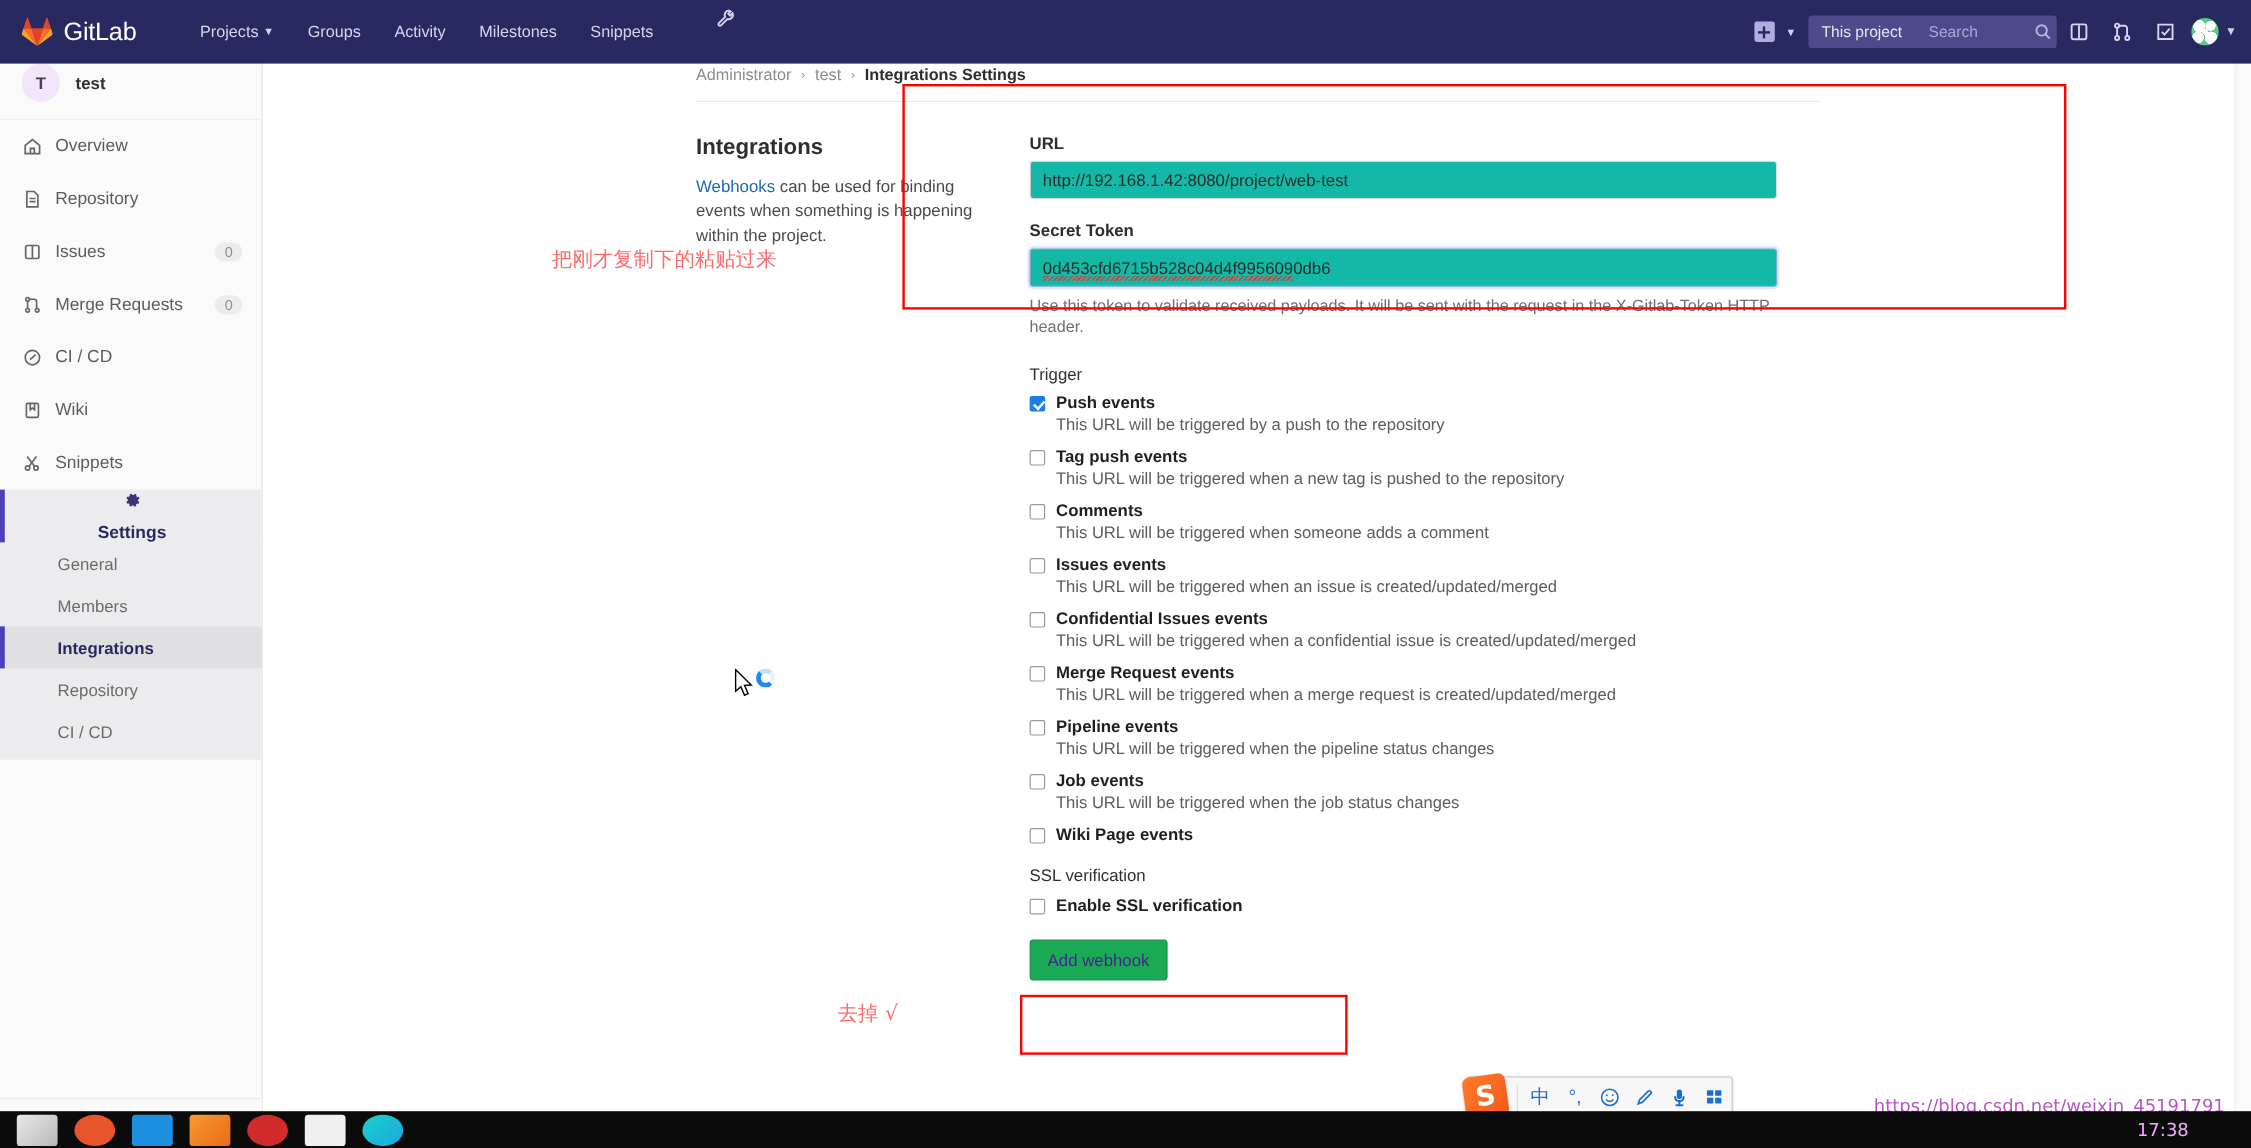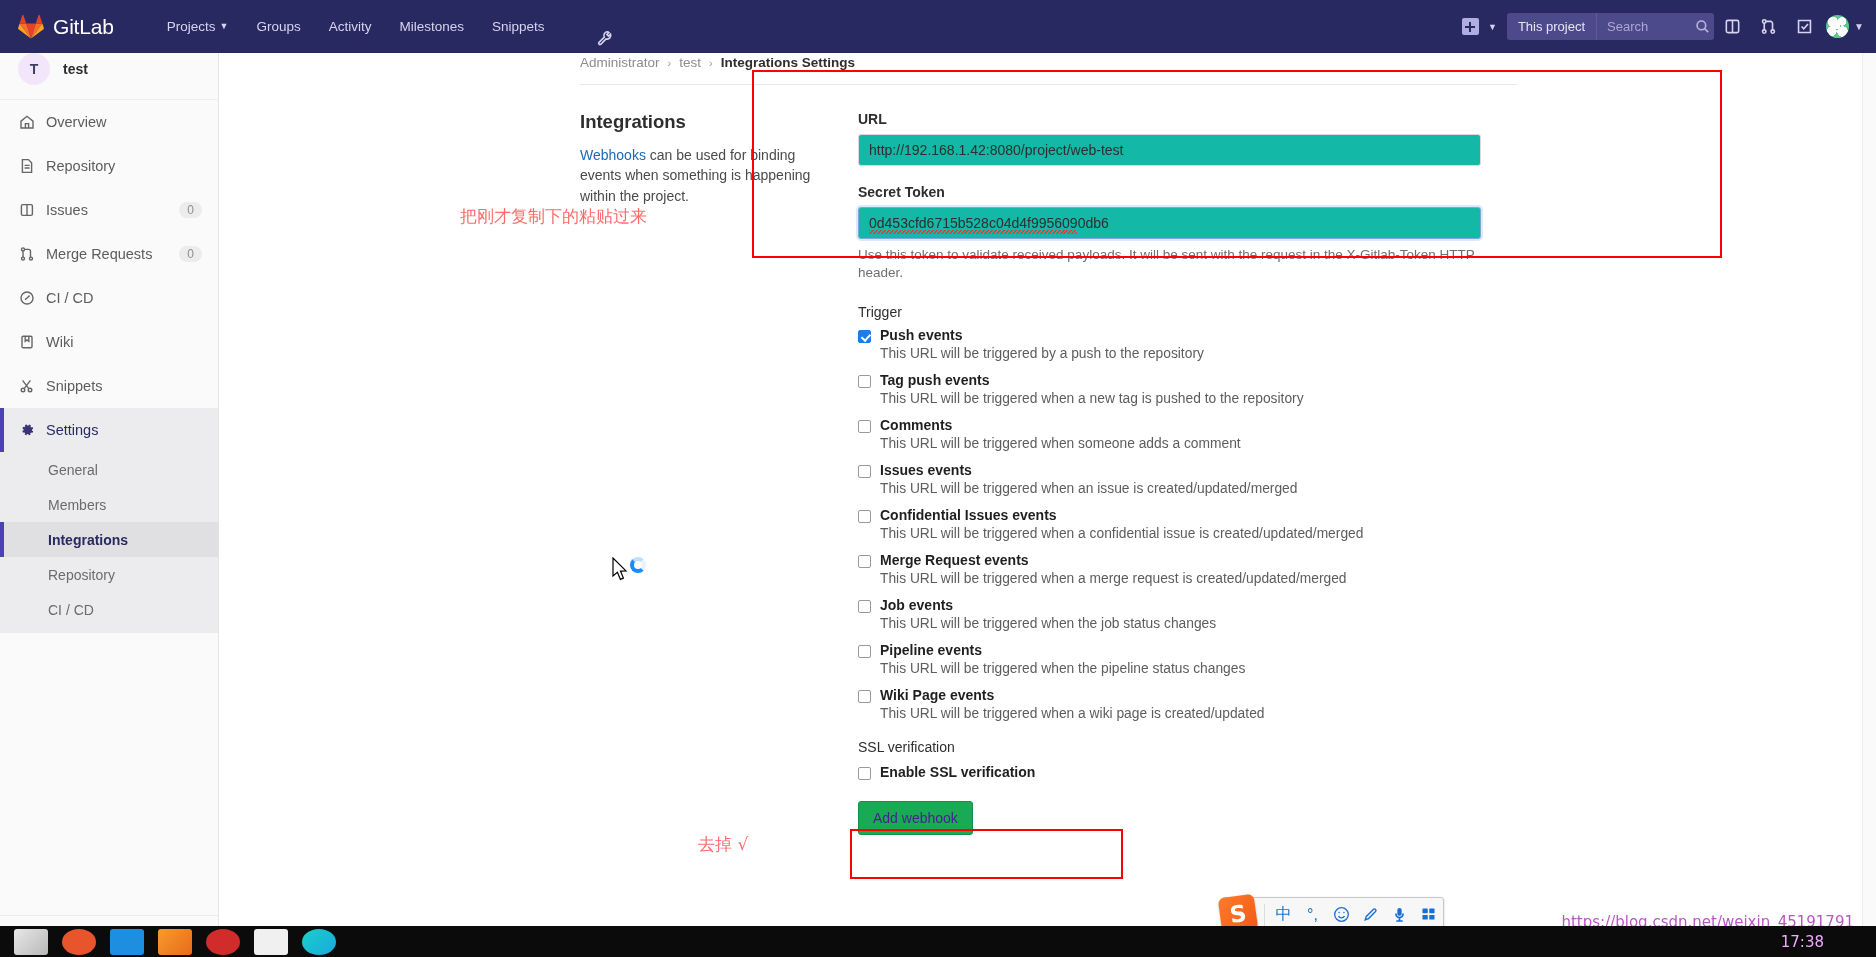--- a/index.html
+++ b/index.html
@@ -15,21 +15,21 @@
   #navbar {
     position: absolute; top: 0; left: 0;
     width: 1876px; height: 53px;
     background: #292961;
     display: flex; align-items: center;
     z-index: 40;
   }
   #gl-logo-wrap { display: flex; align-items: center; margin-left: 18px; gap: 9px; }
   #gl-fox { width: 26px; height: 25px; display:block; }
   #gl-wordmark { color: #fff; font-size: 21px; letter-spacing: -0.2px; font-weight: 400; }
-  #nav-main { display: flex; align-items: flex-end; margin-left: 39px; gap: 0px; }
+  #nav-main { display: flex; align-items: flex-start; margin-left: 39px; gap: 0px; }
   .nav-link {
     color: #d6d4f0; font-size: 13.5px; padding: 0 14px;
     line-height: 39px; white-space: nowrap; cursor: pointer;
   }
   .nav-caret { font-size: 9px; margin-left: 4px; display:inline-block; vertical-align: 2px;}
   #nav-wrench { margin-left: 38px; color: #d6d4f0; display:flex; align-items:center; cursor:pointer;}
   #nav-right { margin-left: auto; display: flex; align-items: center; height: 39px; }
   #plus-btn {
     display: flex; align-items: center; gap: 5px;
     margin-right: 10px; cursor: pointer; color:#d6d4f0;
@@ -94,21 +94,21 @@
     display: flex; align-items: center; justify-content: center;
   }
   #project-name { font-size: 14px; font-weight: 600; color: #2e2e2e; }
   .side-item {
     display: flex; align-items: center; gap: 11px;
     padding: 0 16px 0 18px; height: 44px;
     color: #5c5c5c; font-size: 14.5px; cursor: pointer;
     position: relative;
   }
   .side-item.active {
-    background: #ececef; color: #292961; font-weight: 400;
+    background: #ececef; color: #292961; font-weight: 700; flex-direction: column;
   }
   .side-item.active::before {
     content: ''; position: absolute; left: 0; top: 0;
     width: 4px; height: 100%; background: #4b40b5;
   }
   .side-icon { width: 17px; height: 17px; display: flex; align-items: center; justify-content: center; flex: 0 0 17px; }
   .side-label { flex: 1; }
   .side-badge {
     background: #ececec; color: #8e8e8e; font-size: 12px;
     border-radius: 9px; padding: 1px 8px; min-width: 22px; text-align: center;
@@ -524,39 +524,38 @@
         <div class="trig-head">
           <span class="cbox"></span>
           <span class="trig-name">Merge Request events</span>
         </div>
         <div class="trig-desc">This URL will be triggered when a merge request is created/updated/merged</div>
       </div>
 
       <div class="trig-row">
         <div class="trig-head">
           <span class="cbox"></span>
+          <span class="trig-name">Pipeline events</span>
+        </div>
+        <div class="trig-desc">This URL will be triggered when the pipeline status changes</div>
+      </div>
+
+      <div class="trig-row">
+        <div class="trig-head">
+          <span class="cbox"></span>
           <span class="trig-name">Job events</span>
         </div>
         <div class="trig-desc">This URL will be triggered when the job status changes</div>
       </div>
 
       <div class="trig-row">
         <div class="trig-head">
           <span class="cbox"></span>
-          <span class="trig-name">Pipeline events</span>
-        </div>
-        <div class="trig-desc">This URL will be triggered when the pipeline status changes</div>
-      </div>
-
-      <div class="trig-row">
-        <div class="trig-head">
-          <span class="cbox"></span>
           <span class="trig-name">Wiki Page events</span>
         </div>
-        <div class="trig-desc">This URL will be triggered when a wiki page is created/updated</div>
       </div>
 
       <div id="ssl-section">
         <div id="ssl-title">SSL verification</div>
         <div id="ssl-row">
           <span class="cbox"></span>
           <span class="trig-name">Enable SSL verification</span>
         </div>
       </div>
 

